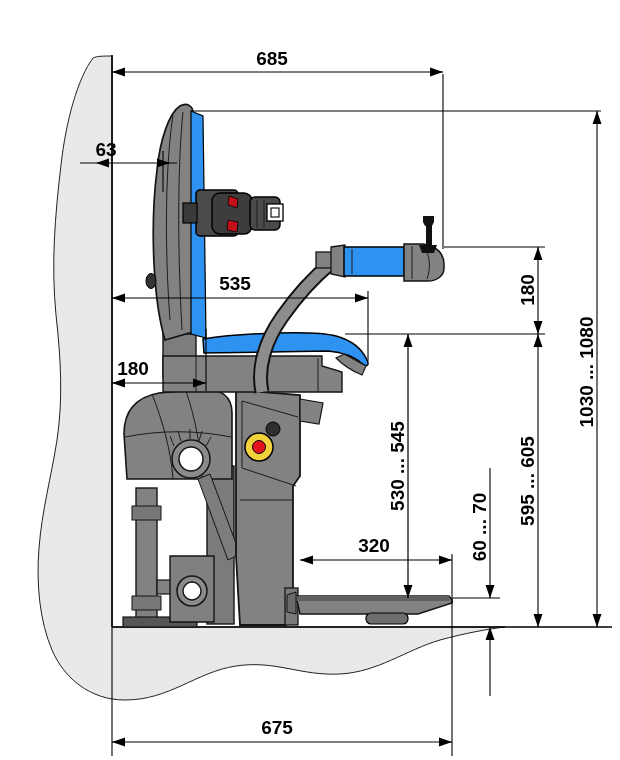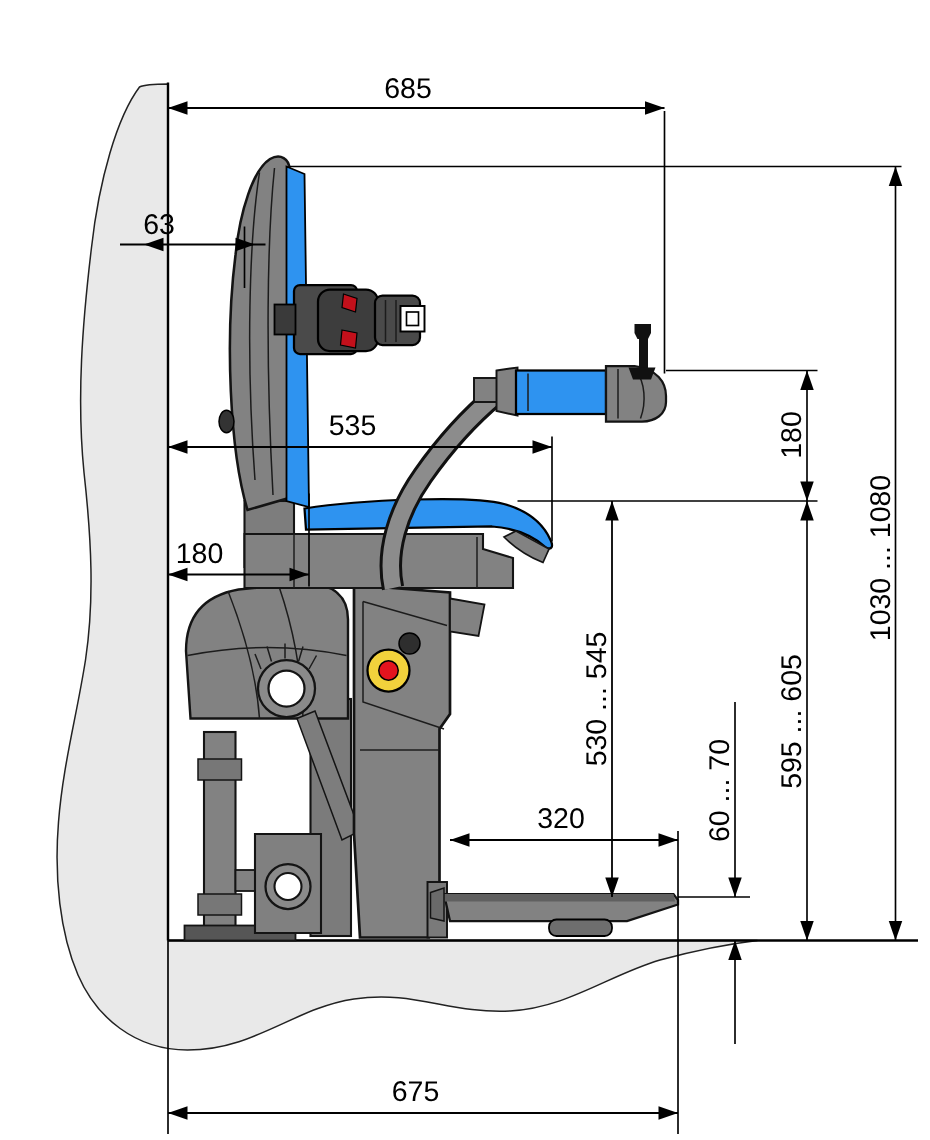--- a/index.html
+++ b/index.html
@@ -1,17 +1,17 @@
 <!DOCTYPE html>
 <html><head>
 <meta charset="utf-8">
 <style>
   html,body{margin:0;padding:0;background:#ffffff;}
   .stage{position:relative;width:620px;height:760px;background:#ffffff;overflow:hidden;
-         font-family:"Liberation Sans", sans-serif;}
+         font-family:"Liberation Sans", sans-serif;font-weight:bold;}
   svg{display:block;}
   text.dim{font-family:"Liberation Sans", sans-serif;font-size:19px;fill:#000;}
   .thin{stroke:#000;stroke-width:1.1;fill:none;}
   .dimline{stroke:#000;stroke-width:1.2;fill:none;}
   .seam{stroke:#1c1c1c;stroke-width:1;fill:none;}
 </style>
 </head>
 <body>
 
 <div class="stage">

